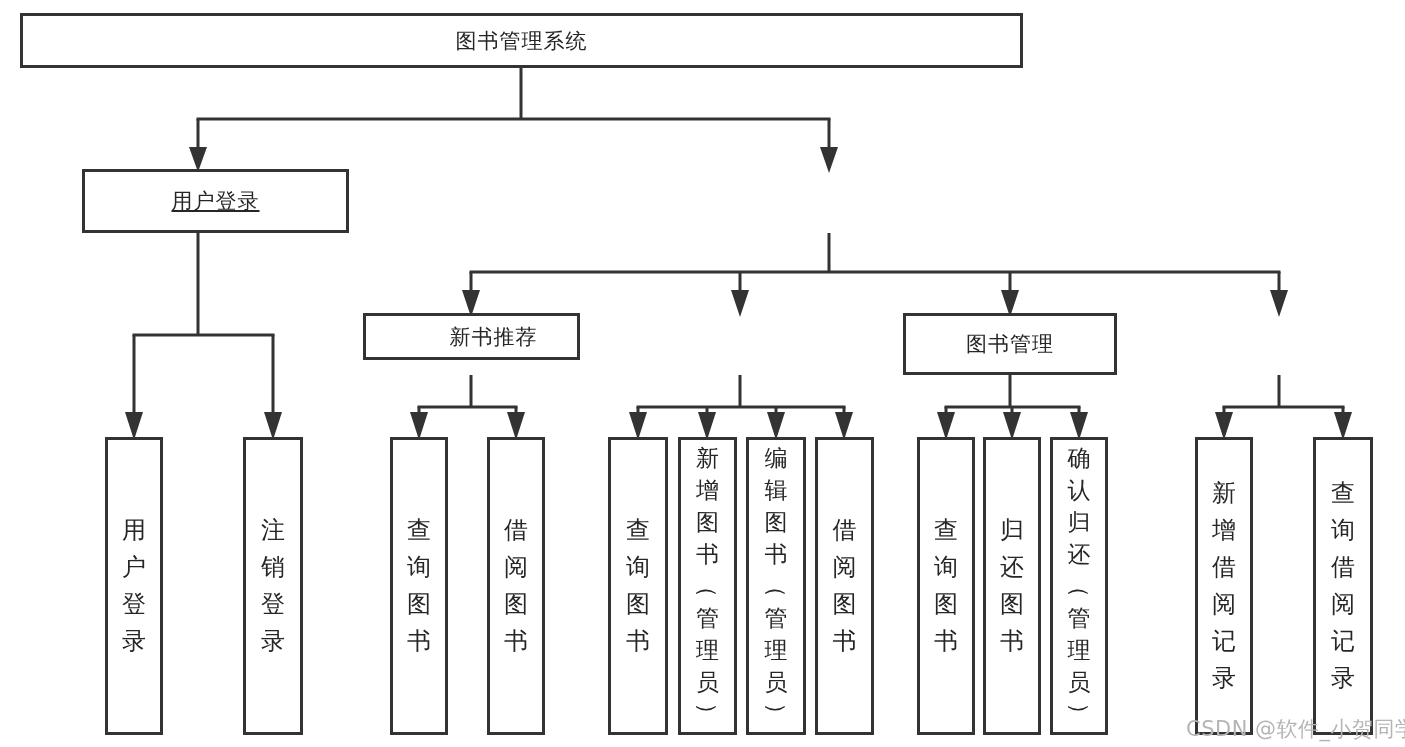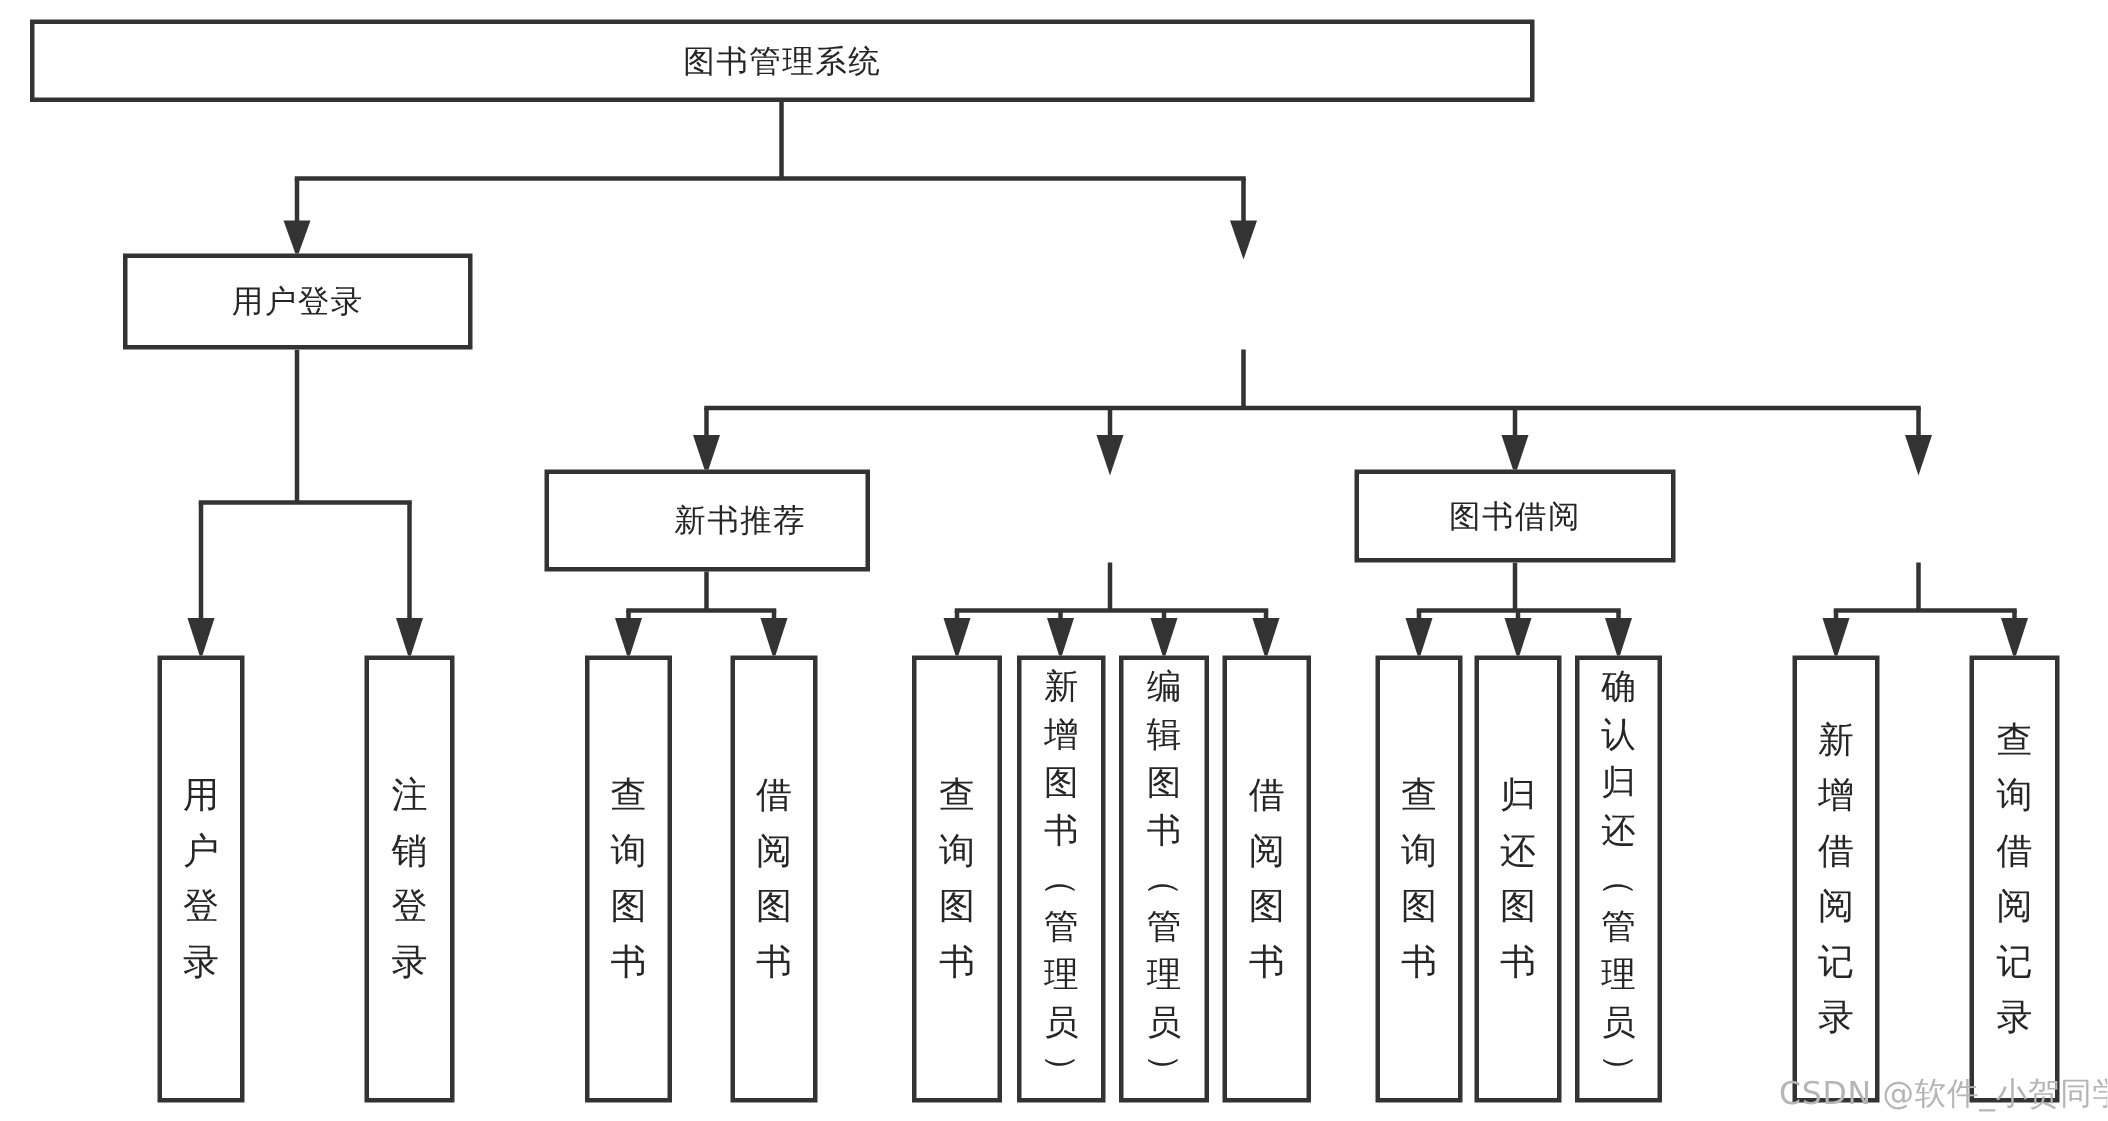--- a/index.html
+++ b/index.html
@@ -144,24 +144,24 @@
       <polygon points="1003,412 1021,412 1012,440"></polygon>
       <polygon points="1070,412 1088,412 1079,440"></polygon>
 
       <polygon points="1215,412 1233,412 1224,440"></polygon>
       <polygon points="1334,412 1352,412 1343,440"></polygon>
     </g>
   </svg>
 
   <div class="hbox" style="left:20px; top:13px; width:1003px; height:55px;">图书管理系统</div>
 
-  <div class="hbox" style="left:82px; top:169px; width:233px; height:64px;">用户登录</div>
-
-  <div class="hbox" style="left:363px; top:313px; width:217px; height:68px;padding-left:44px;">新书推荐</div>
-  <div class="hbox" style="left:903px; top:313px; width:214px; height:62px;">图书借阅</div>
+  <div class="hbox" style="left:82px; top:169px; width:267px; height:64px;text-decoration:underline;">用户登录</div>
+
+  <div class="hbox" style="left:363px; top:313px; width:217px; height:47px;padding-left:44px;">新书推荐</div>
+  <div class="hbox" style="left:903px; top:313px; width:214px; height:62px;">图书管理</div>
 
   <div class="vbox" style="left:105px; width:58px;">
       <span class="vchar">用</span>
       <span class="vchar">户</span>
       <span class="vchar">登</span>
       <span class="vchar">录</span>
     </div>
   <div class="vbox" style="left:243px; width:60px;">
       <span class="vchar">注</span>
       <span class="vchar">销</span>

